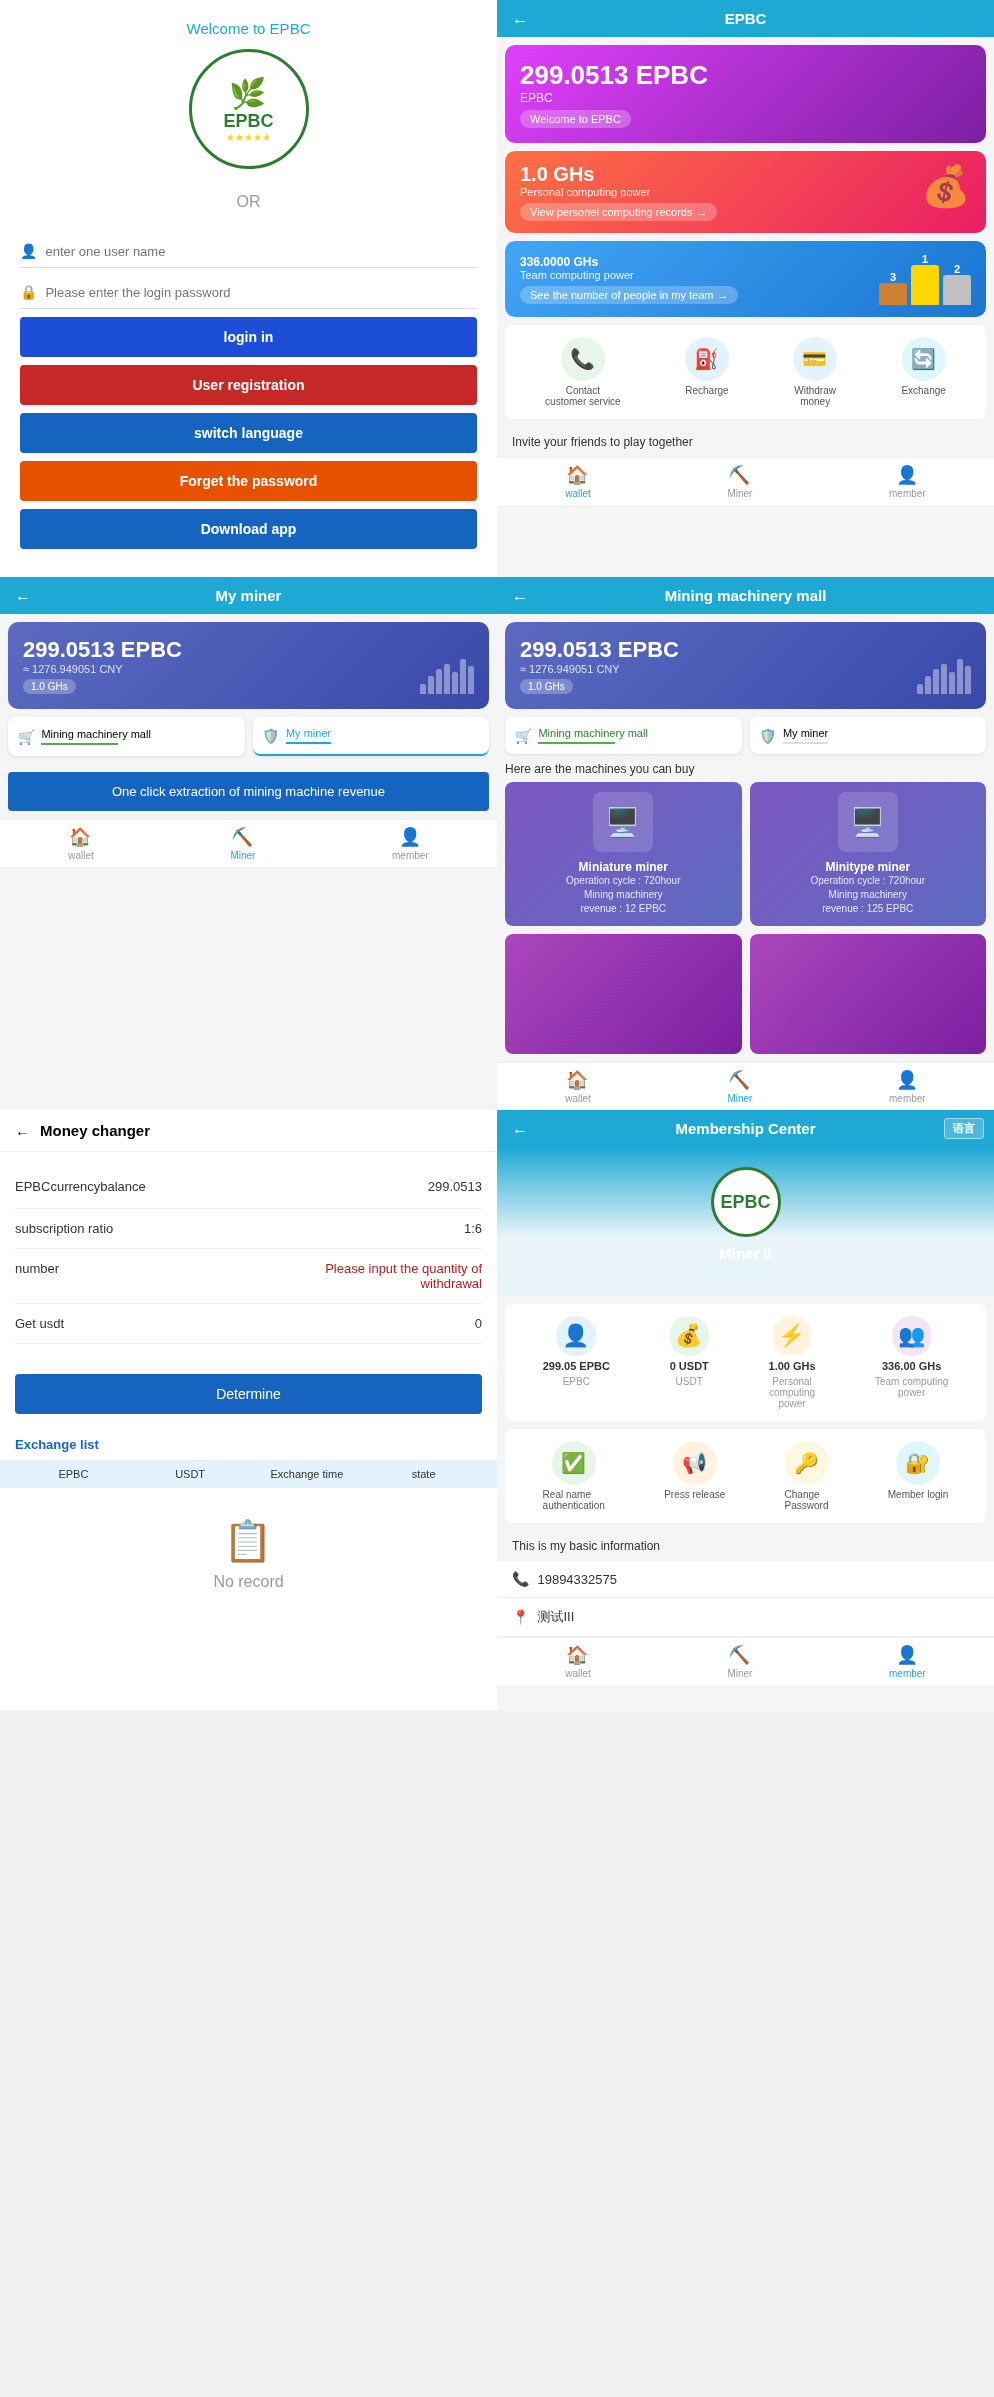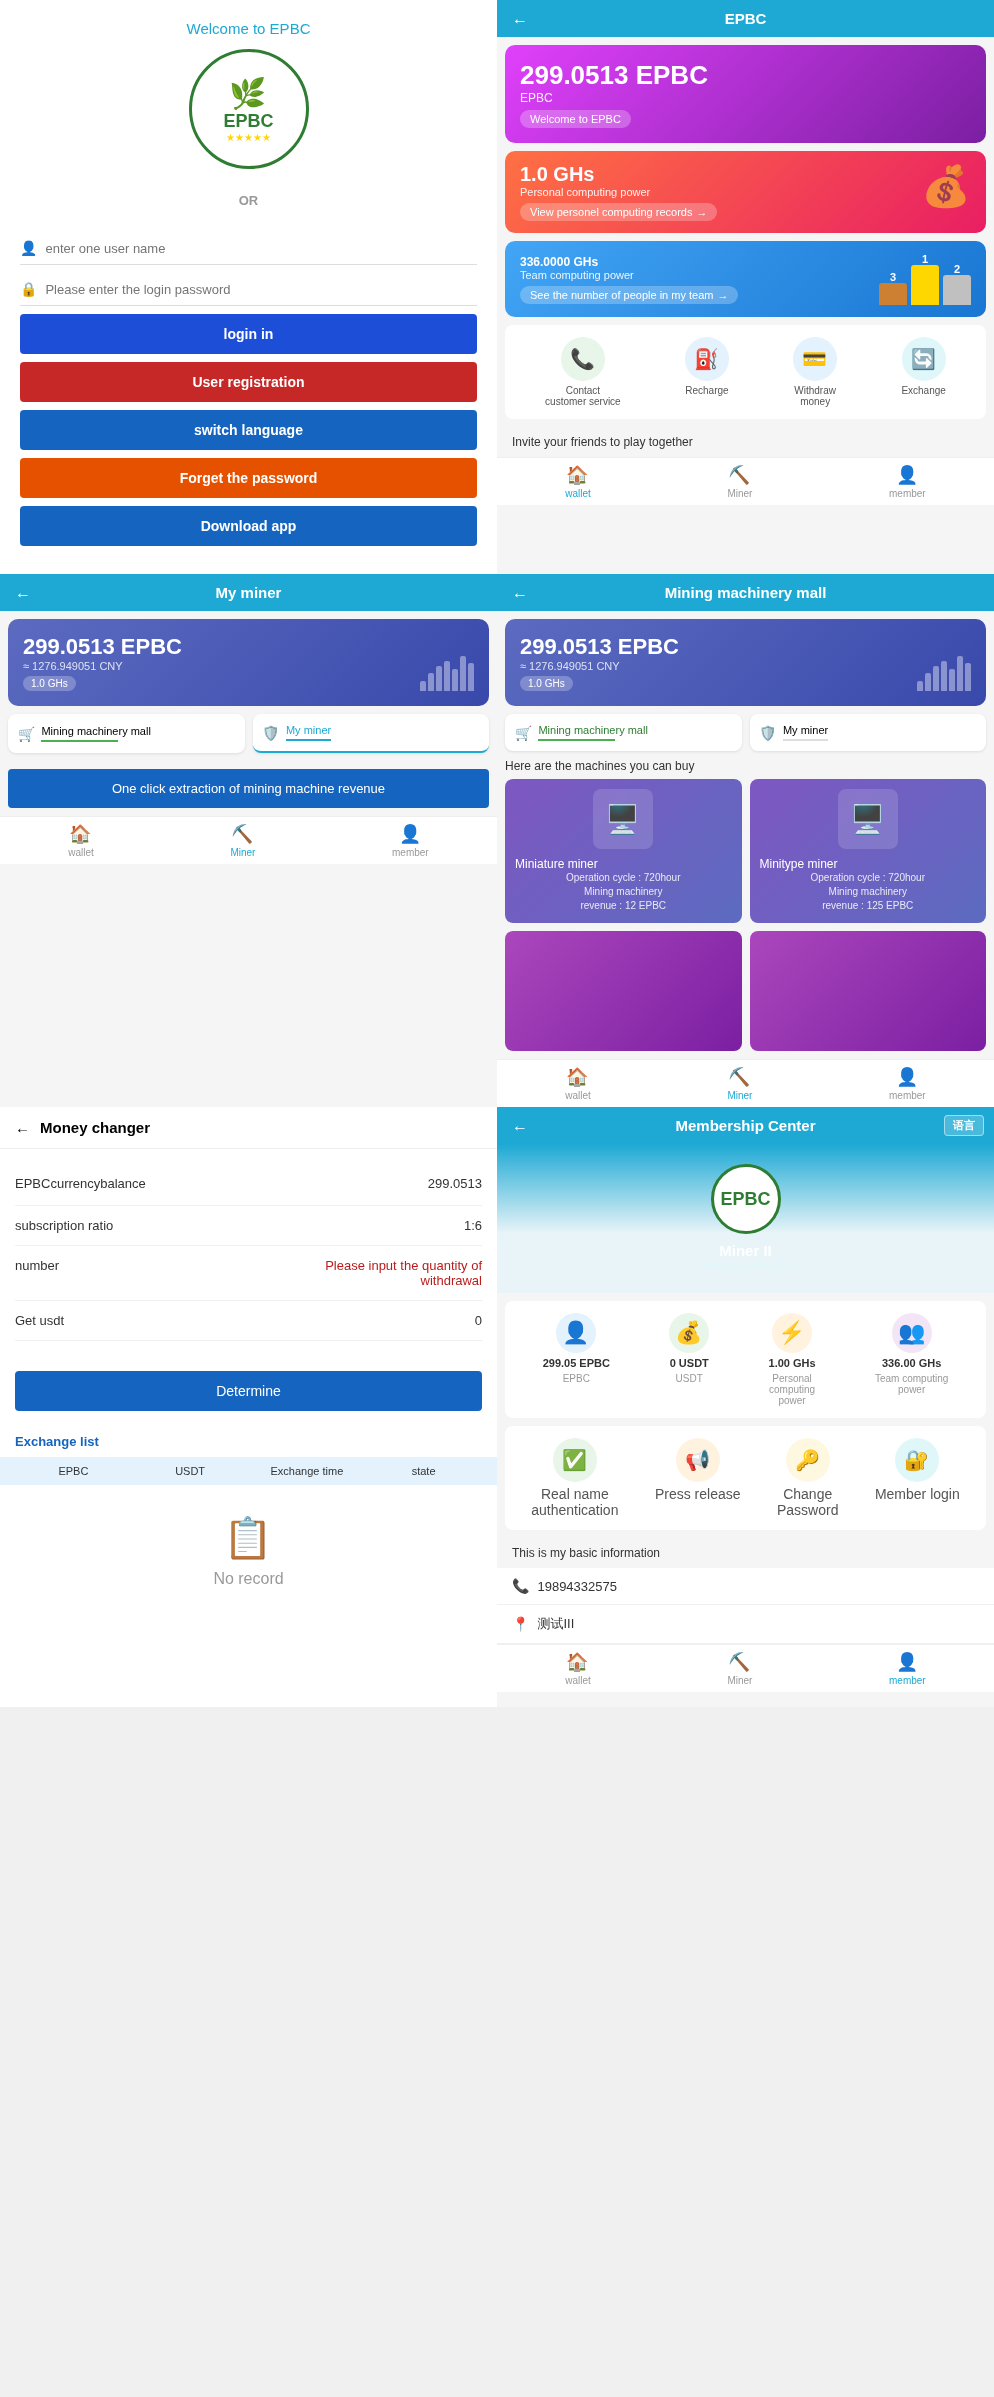--- a/index.html
+++ b/index.html
@@ -10,21 +10,21 @@
 
     
     .login-panel { background: #fff; padding: 20px; min-height: 510px; }
     .login-title { text-align: center; color: #1da9d4; font-size: 15px; margin-bottom: 12px; }
     .logo-container { display: flex; justify-content: center; margin-bottom: 10px; }
     .logo-circle { width: 120px; height: 120px; border-radius: 50%; border: 3px solid #2e7d32; display: flex; align-items: center; justify-content: center; background: #fff; position: relative; }
     .logo-inner { text-align: center; }
     .logo-leaf { font-size: 30px; color: #2e7d32; }
     .logo-text { font-size: 18px; font-weight: bold; color: #2e7d32; }
     .logo-stars { font-size: 10px; color: #ffd700; }
-    .or-text { text-align: center; color: #999; margin: 24px 0; font-size: 13px; font-weight: bold; }
+    .or-text { text-align: center; color: #999; margin: 24px 0; font-size: 16px; }
     .input-group { display: flex; align-items: center; border-bottom: 1px solid #ddd; padding: 8px 0; margin-bottom: 8px; }
     .input-icon { color: #999; margin-right: 8px; font-size: 14px; }
     .input-group input { border: none; outline: none; flex: 1; font-size: 13px; color: #999; }
     .btn { width: 100%; padding: 12px; border: none; border-radius: 4px; font-size: 14px; cursor: pointer; margin-bottom: 8px; color: #fff; font-weight: bold; }
     .btn-login { background: #1d4ed8; }
     .btn-register { background: #c62828; }
     .btn-switch { background: #1565c0; }
     .btn-forget { background: #e65100; }
     .btn-download { background: #1565c0; }
 
@@ -82,21 +82,21 @@
 
     
     .mall-panel { background: #f5f5f5; min-height: 530px; }
     .mall-header { background: #1da9d4; color: #fff; display: flex; align-items: center; padding: 10px 15px; font-size: 15px; font-weight: bold; justify-content: center; position: relative; }
     .mall-balance-card { background: linear-gradient(135deg, #5c6bc0, #3949ab); color: #fff; padding: 15px; margin: 8px; border-radius: 10px; }
     .mall-tabs { display: flex; margin: 0 8px 8px 8px; gap: 8px; }
     .mall-tab { flex: 1; padding: 10px; background: #fff; border-radius: 8px; font-size: 11px; cursor: pointer; display: flex; align-items: center; gap: 6px; box-shadow: 0 1px 3px rgba(0,0,0,0.1); }
     .machines-grid { display: flex; flex-wrap: wrap; gap: 8px; padding: 0 8px 8px 8px; }
     .machine-card { width: calc(50% - 4px); background: linear-gradient(135deg, #7e57c2, #5c6bc0); border-radius: 8px; overflow: hidden; padding: 10px; color: #fff; }
     .machine-cpu { width: 60px; height: 60px; background: rgba(255,255,255,0.15); border-radius: 8px; display: flex; align-items: center; justify-content: center; font-size: 28px; margin: 0 auto 8px; }
-    .machine-name { font-size: 12px; font-weight: normal; text-align: left; }
+    .machine-name { font-size: 12px; font-weight: bold; text-align: center; }
     .machine-info { font-size: 10px; opacity: 0.85; text-align: center; line-height: 1.4; }
     .machine-card-blank { width: calc(50% - 4px); background: linear-gradient(135deg, #ab47bc, #7b1fa2); border-radius: 8px; min-height: 120px; }
 
     
     
     .exchange-panel { background: #fff; min-height: 600px; }
     .exchange-header { background: #fff; display: flex; align-items: center; padding: 12px 15px; font-size: 15px; font-weight: bold; border-bottom: 1px solid #eee; }
     .exchange-form { padding: 15px; }
     .form-row { display: flex; justify-content: space-between; align-items: flex-start; padding: 12px 0; border-bottom: 1px solid #f0f0f0; }
     .form-label { font-size: 13px; color: #333; }
@@ -122,21 +122,21 @@
     .stat-icon { width: 40px; height: 40px; border-radius: 50%; display: flex; align-items: center; justify-content: center; font-size: 18px; }
     .stat-value { font-size: 11px; font-weight: bold; color: #333; text-align: center; }
     .stat-label { font-size: 10px; color: #999; text-align: center; }
     .member-actions { display: flex; justify-content: space-around; background: #fff; padding: 12px 8px; margin: 0 8px 8px 8px; border-radius: 8px; }
     .member-action { display: flex; flex-direction: column; align-items: center; gap: 4px; cursor: pointer; }
     .member-action-icon { width: 44px; height: 44px; border-radius: 50%; display: flex; align-items: center; justify-content: center; font-size: 20px; }
     .icon-realname { background: #e8f5e9; }
     .icon-press { background: #fff3e0; }
     .icon-changepwd { background: #fff8e1; }
     .icon-memberlogin { background: #e0f7fa; }
-    .member-action-label { font-size: 14px; color: #555; text-align: center; }
+    .member-action-label { font-size: 10px; color: #555; }
     .basic-info-title { padding: 8px 15px; font-size: 12px; color: #333; }
     .basic-info-row { display: flex; align-items: center; padding: 10px 15px; border-bottom: 1px solid #f0f0f0; background: #fff; font-size: 13px; color: #333; gap: 8px; }
     .info-icon { color: #1da9d4; font-size: 14px; }
 
     .bar-chart { display: flex; align-items: flex-end; gap: 2px; height: 40px; margin-left: 10px; }
     .bar { background: rgba(255,255,255,0.4); width: 6px; border-radius: 2px 2px 0 0; }
 
     .ghs-badge { background: rgba(255,255,255,0.25); border-radius: 20px; padding: 2px 8px; font-size: 10px; display: inline-block; margin-top: 4px; }
     .cny-text { font-size: 11px; opacity: 0.8; }
   </style>

